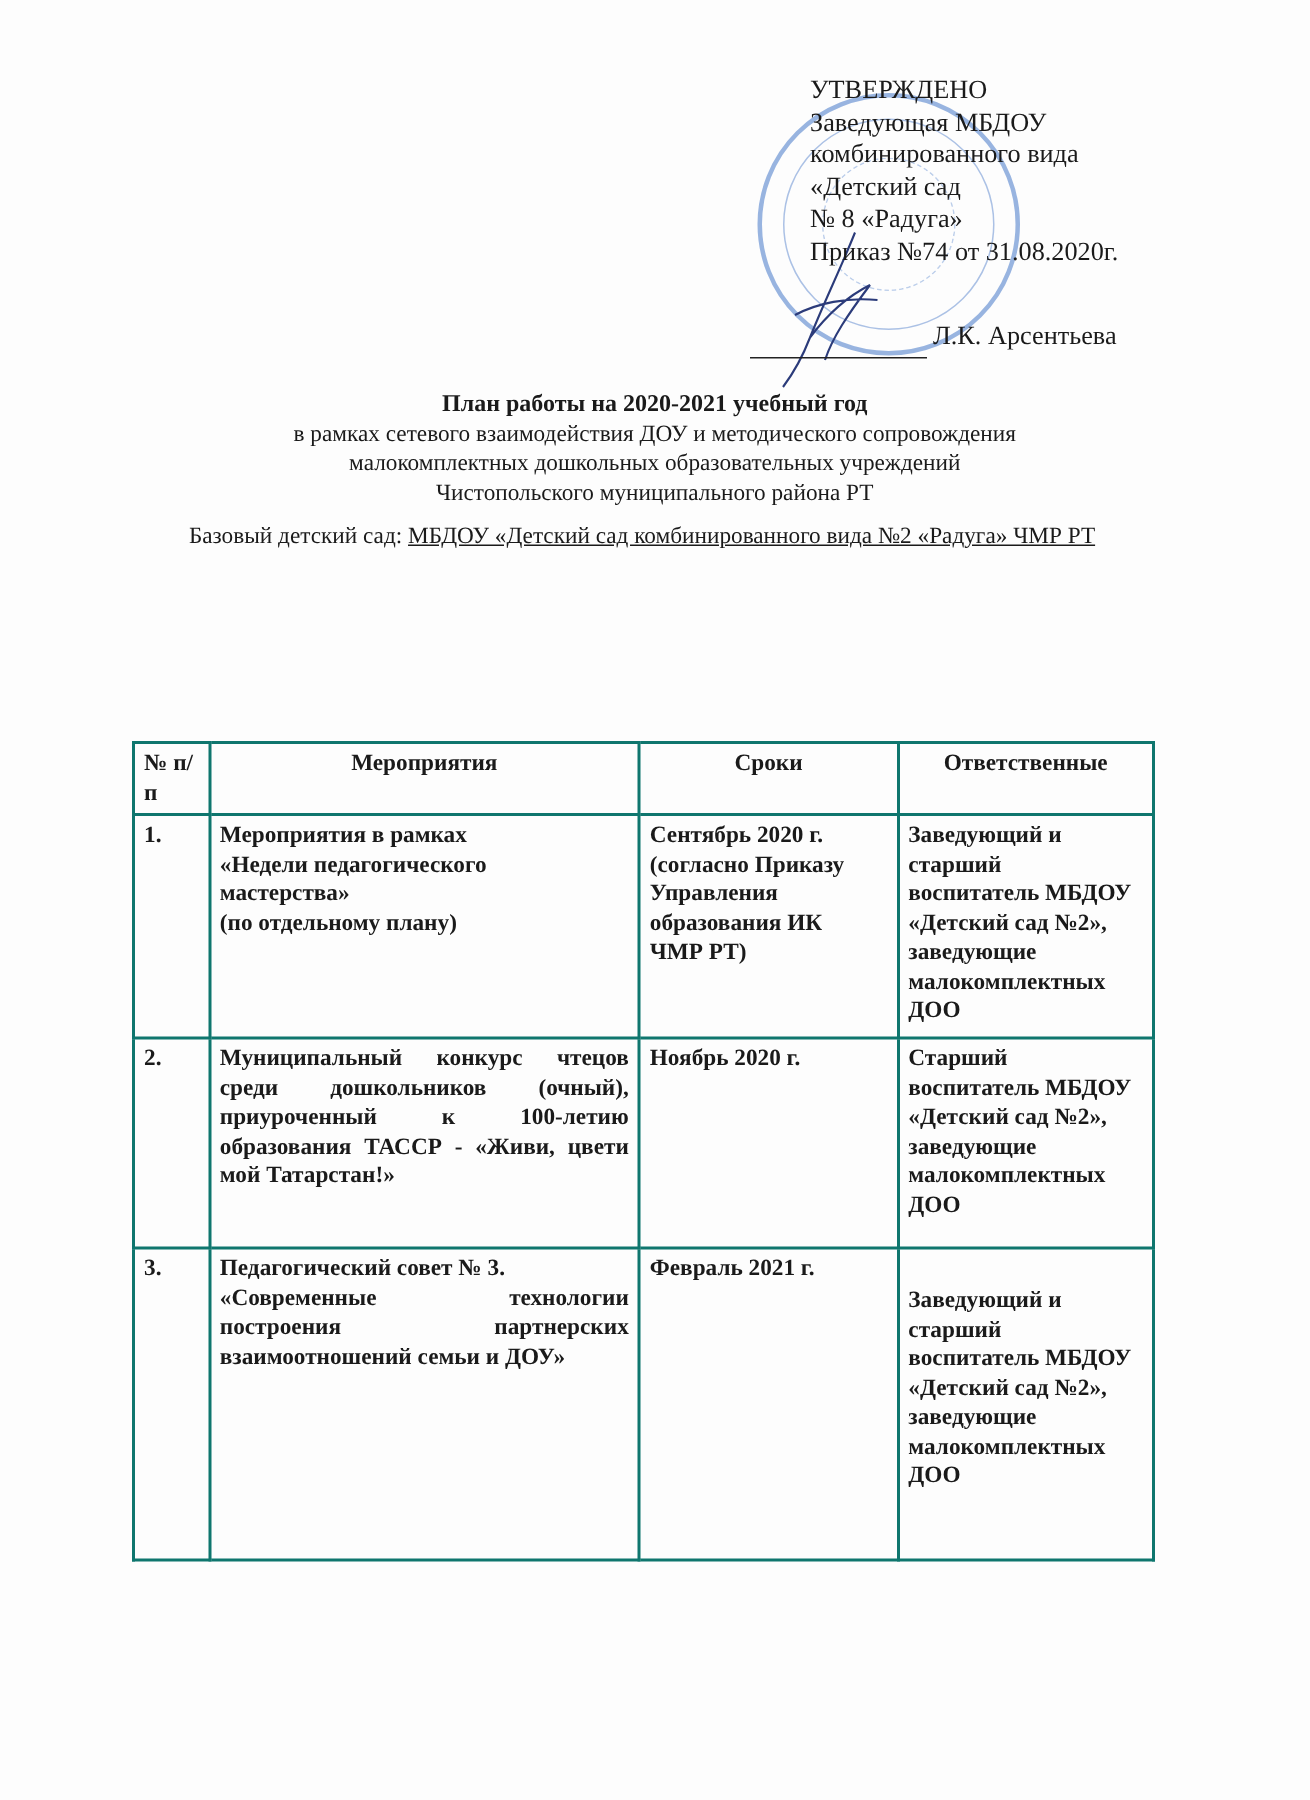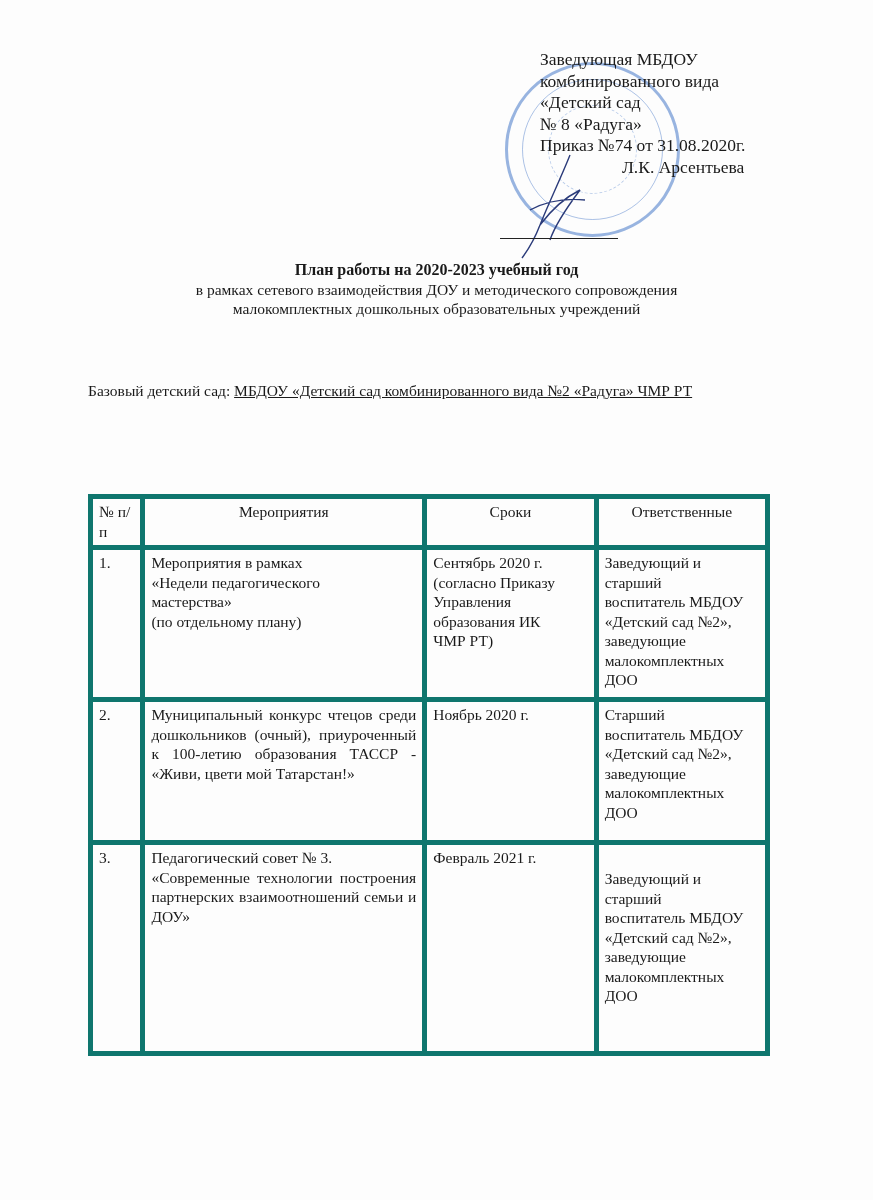--- a/index.html
+++ b/index.html
@@ -4,44 +4,44 @@
 <style>
   html, body { margin: 0; padding: 0; background: #ffffff; }
   body { width: 873px; height: 1200px; position: relative; overflow: hidden;
          font-family: "Liberation Serif", "DejaVu Serif", serif; color: #1a1a1a; }
   .page { position: absolute; inset: 0; background: #fdfdfd; }
 
   
   .approval { position: absolute; left: 540px; top: 49px; font-size: 17.5px; line-height: 21.5px; }
   .approval div { white-space: nowrap; }
   .approval .sign-line { position: absolute; left: -40px; top: 189px; width: 118px; border-bottom: 1px solid #222; }
-  .approval .signer { padding-left: 82px; }
+  .approval .signer { padding-left: 82px; margin-top: 35px; }
 
   
   .stamp { position: absolute; left: 505px; top: 62px; width: 175px; height: 175px; border-radius: 50%;
            border: 3px solid rgba(70,120,200,0.55); box-sizing: border-box; }
   .stamp::before { content: ""; position: absolute; inset: 14px; border-radius: 50%;
            border: 1.5px solid rgba(70,120,200,0.45); }
   .stamp::after { content: ""; position: absolute; inset: 40px; border-radius: 50%;
            border: 1px dashed rgba(70,120,200,0.35); }
   .signature { position: absolute; left: 510px; top: 150px; width: 110px; height: 110px; }
 
   
   .title-block { position: absolute; left: 80px; top: 260px; width: 713px; text-align: center; font-size: 15.5px; line-height: 19.5px; }
   .title-block .main-title { font-weight: bold; font-size: 16px; }
 
   .meta { position: absolute; left: 88px; width: 680px; font-size: 15.5px; line-height: 21px; }
   .meta .u { text-decoration: underline; }
-  .meta.base { top: 380px; }
+  .meta.base { top: 347px; text-align: center; }
   .meta.curated { top: 423px; }
 
   
   table.plan { position: absolute; left: 88px; top: 494px; width: 682px; border-collapse: collapse;
                font-size: 15.5px; line-height: 19.5px; }
-  table.plan td, table.plan th { border: 5px solid #0f766e; vertical-align: top; padding: 3px 6px 4px 6px; font-weight: normal; }
+  table.plan td, table.plan th { border: 2px solid #0f766e; vertical-align: top; padding: 3px 6px 4px 6px; font-weight: bold; }
   table.plan th { text-align: center; }
   table.plan th.num { text-align: left; }
   .col-num { width: 37px; }
   .col-event { width: 276px; }
   .col-dates { width: 160px; }
   .col-resp { width: 157px; }
   .justify { text-align: justify; text-align-last: left; }
   tr.r1 td { height: 140px; }
   tr.r2 td { height: 131px; }
   tr.r3 td { height: 178px; }
@@ -51,33 +51,35 @@
 <body>
 
 <div class="page">
 
   <div class="stamp"></div>
   <svg class="signature" viewBox="0 0 110 110">
     <path d="M60 5 C50 30, 40 50, 30 75 C25 88, 18 100, 12 108 M30 75 C45 55, 60 45, 70 40 C55 60, 45 75, 40 90 M20 60 C35 52, 55 48, 75 50" fill="none" stroke="#2b3b7a" stroke-width="1.4"></path>
   </svg>
 
   <div class="approval">
+    <div>УТВЕРЖДЕНО</div>
     <div>Заведующая МБДОУ</div>
     <div>комбинированного вида</div>
     <div>«Детский сад</div>
     <div> № 8 «Радуга»</div>
     <div>Приказ №74 от 31.08.2020г.</div>
     <div class="signer">Л.К. Арсентьева</div>
     <span class="sign-line"></span>
   </div>
 
   <div class="title-block">
-    <div class="main-title">План работы на 2020-2023 учебный год</div>
+    <div class="main-title">План работы на 2020-2021 учебный год</div>
     <div>в рамках сетевого взаимодействия ДОУ и  методического сопровождения</div>
     <div>малокомплектных дошкольных образовательных учреждений</div>
+    <div>Чистопольского муниципального района  РТ</div>
   </div>
 
   <div class="meta base">
     <span>Базовый детский сад: </span><span class="u">МБДОУ «Детский сад комбинированного вида №2 «Радуга» ЧМР РТ</span>
   </div>
 
 
   <table class="plan">
     <thead>
       <tr>

